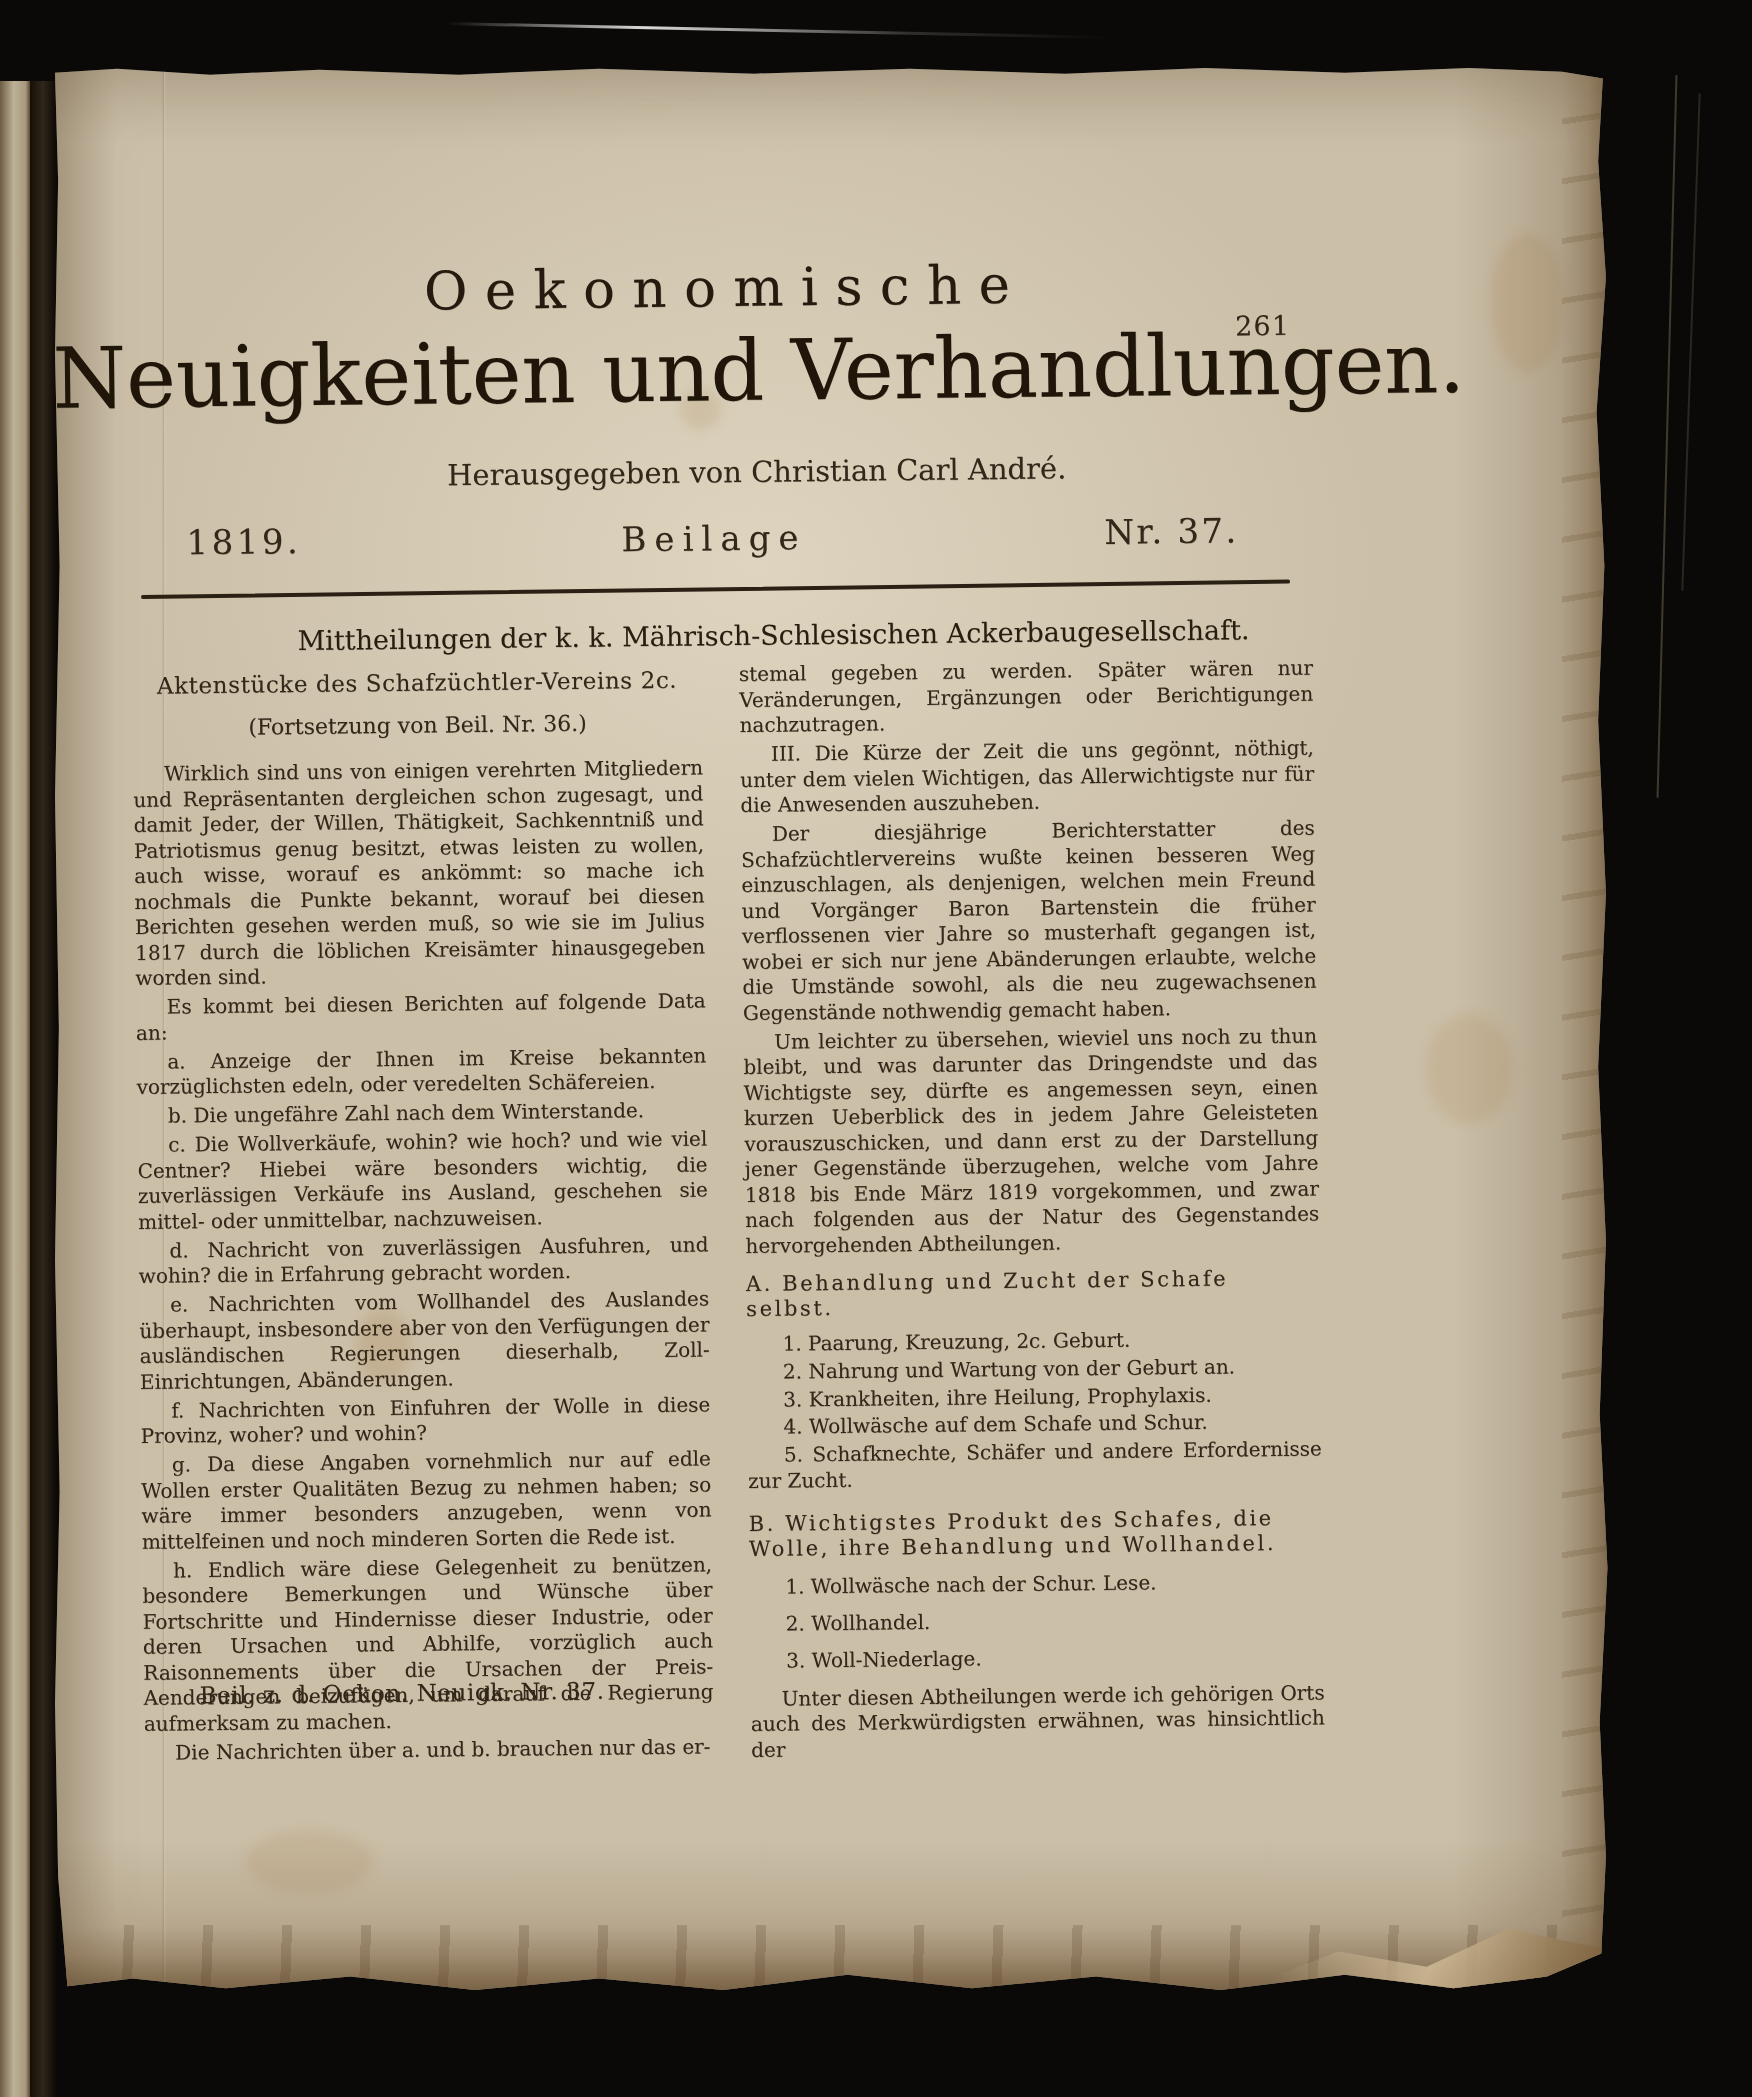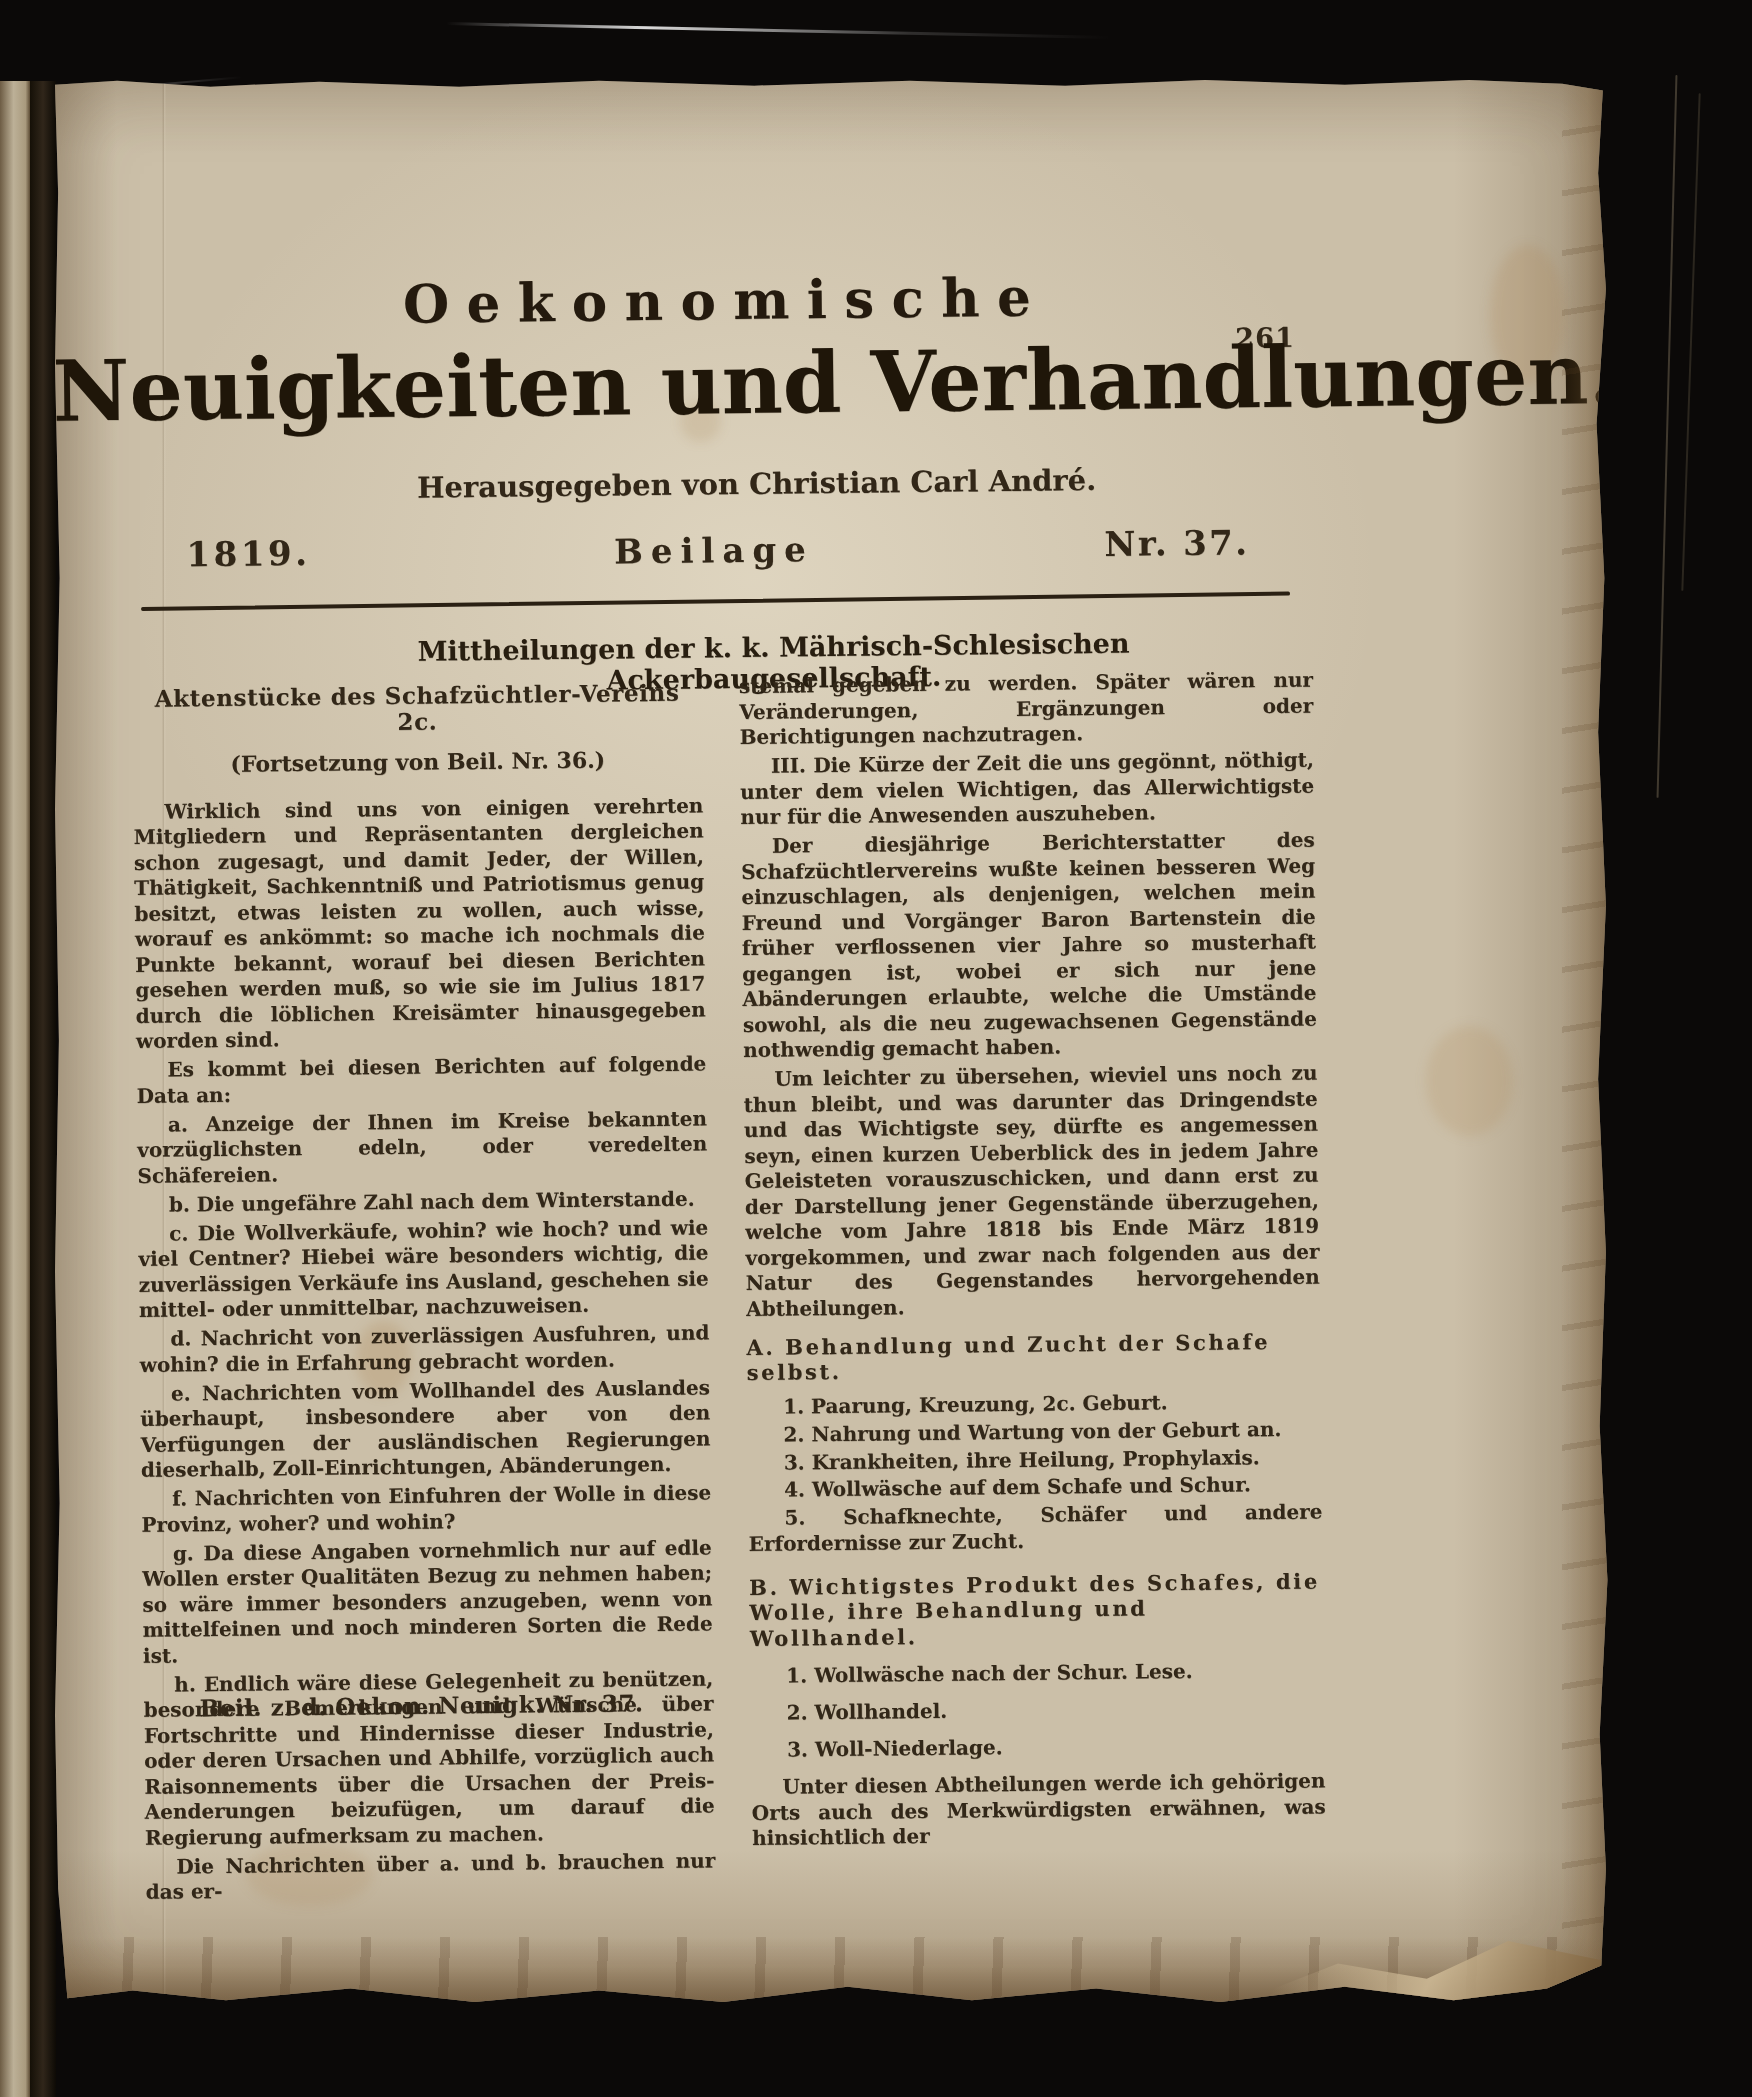--- a/index.html
+++ b/index.html
@@ -26,32 +26,32 @@
   .edge-line-1 { left: 1666px; top: 75px; height: 723px; transform: rotate(1.5deg); }
   .edge-line-2 { left: 1690px; top: 93px; height: 498px; transform: rotate(2deg); opacity: .6; }
 
   
   .prev-page-edge { position: absolute; left: 0; top: 81px; width: 30px; height: 2016px;
     background: linear-gradient(to right, #6d5c44, #bcb097 45%, #a99a7e 85%, #5b4a33); }
   .gutter-shadow { position: absolute; left: 30px; top: 81px; width: 25.5px; height: 2016px;
     background: linear-gradient(to right, #151007, #30261a 50%, #0d0a05); }
 
   
-  .page { position: absolute; left: 55px; top: 77px; width: 1554px; height: 1927px;
+  .page { position: absolute; left: 55px; top: 65px; width: 1554px; height: 1927px;
     background-color: #cbbfa8;
     background-image:
       radial-gradient(ellipse 868px 723px at 45% 26%, rgba(238,230,210,0.55), rgba(238,230,210,0) 72%),
       linear-gradient(to right, rgba(96,74,46,0.25), rgba(96,74,46,0) 4%, rgba(96,74,46,0) 90%, rgba(96,74,46,0.30) 99%),
       linear-gradient(to bottom, rgba(96,74,46,0.14), rgba(96,74,46,0) 4%, rgba(96,74,46,0) 92%, rgba(110,82,48,0.35) 100%);
     box-shadow: inset 0 0 81px rgba(90,70,45,0.28);
     clip-path: polygon(0 0.4%, 4% 0.2%, 10% 0.5%, 17% 0.25%, 26% 0.5%, 35% 0.2%, 45% 0.45%, 55% 0.2%, 65% 0.45%, 74% 0.15%, 83% 0.4%, 91% 0.15%, 97% 0.35%, 99.6% 0.7%,
       99.3% 5%, 99.8% 11%, 99.2% 18%, 99.7% 26%, 99.3% 34%, 99.8% 43%, 99.3% 52%, 99.8% 61%, 99.4% 70%, 99.9% 78%, 99.4% 86%, 99.8% 93%, 99.5% 98%,
       96% 99.2%, 90% 99.8%, 83% 99.1%, 75% 99.9%, 67% 99.2%, 59% 99.8%, 51% 99.1%, 43% 99.9%, 35% 99.3%, 27% 99.9%, 19% 99.2%, 11% 99.8%, 5% 99.3%, 0.8% 99.7%,
       0.2% 94%, 0 85%, 0.3% 74%, 0 62%, 0.25% 50%, 0 38%, 0.3% 26%, 0 15%, 0.2% 6%);
-    font-weight: bold; color: #322718;
+    font-weight: normal; color: #322718;
   }
   .crease { position: absolute; left: 107px; top: 0; width: 4px; height: 100%;
     background: linear-gradient(to right, rgba(90,70,45,0), rgba(90,70,45,0.18), rgba(225,215,195,0.28), rgba(90,70,45,0)); }
   .stain { position: absolute; border-radius: 50%; filter: blur(5.2px); }
   .stain-1 { left: 301px; top: 1244px; width: 55px;  height: 75px; background: rgba(162,112,52,0.18); }
   .stain-2 { left: 1371px; top: 949px; width: 87px; height: 110px; background: rgba(170,120,60,0.15); }
   .stain-3 { left: 625px; top: 324px;  width: 41px;  height: 41px;  background: rgba(150,100,40,0.13); }
   .stain-4 { left: 1435px; top: 168px;  width: 75px; height: 139px; background: rgba(165,115,55,0.15); }
   .stain-5 { left: 191px;  top: 1765px; width: 127px; height: 64px; background: rgba(158,108,50,0.12); }
 

